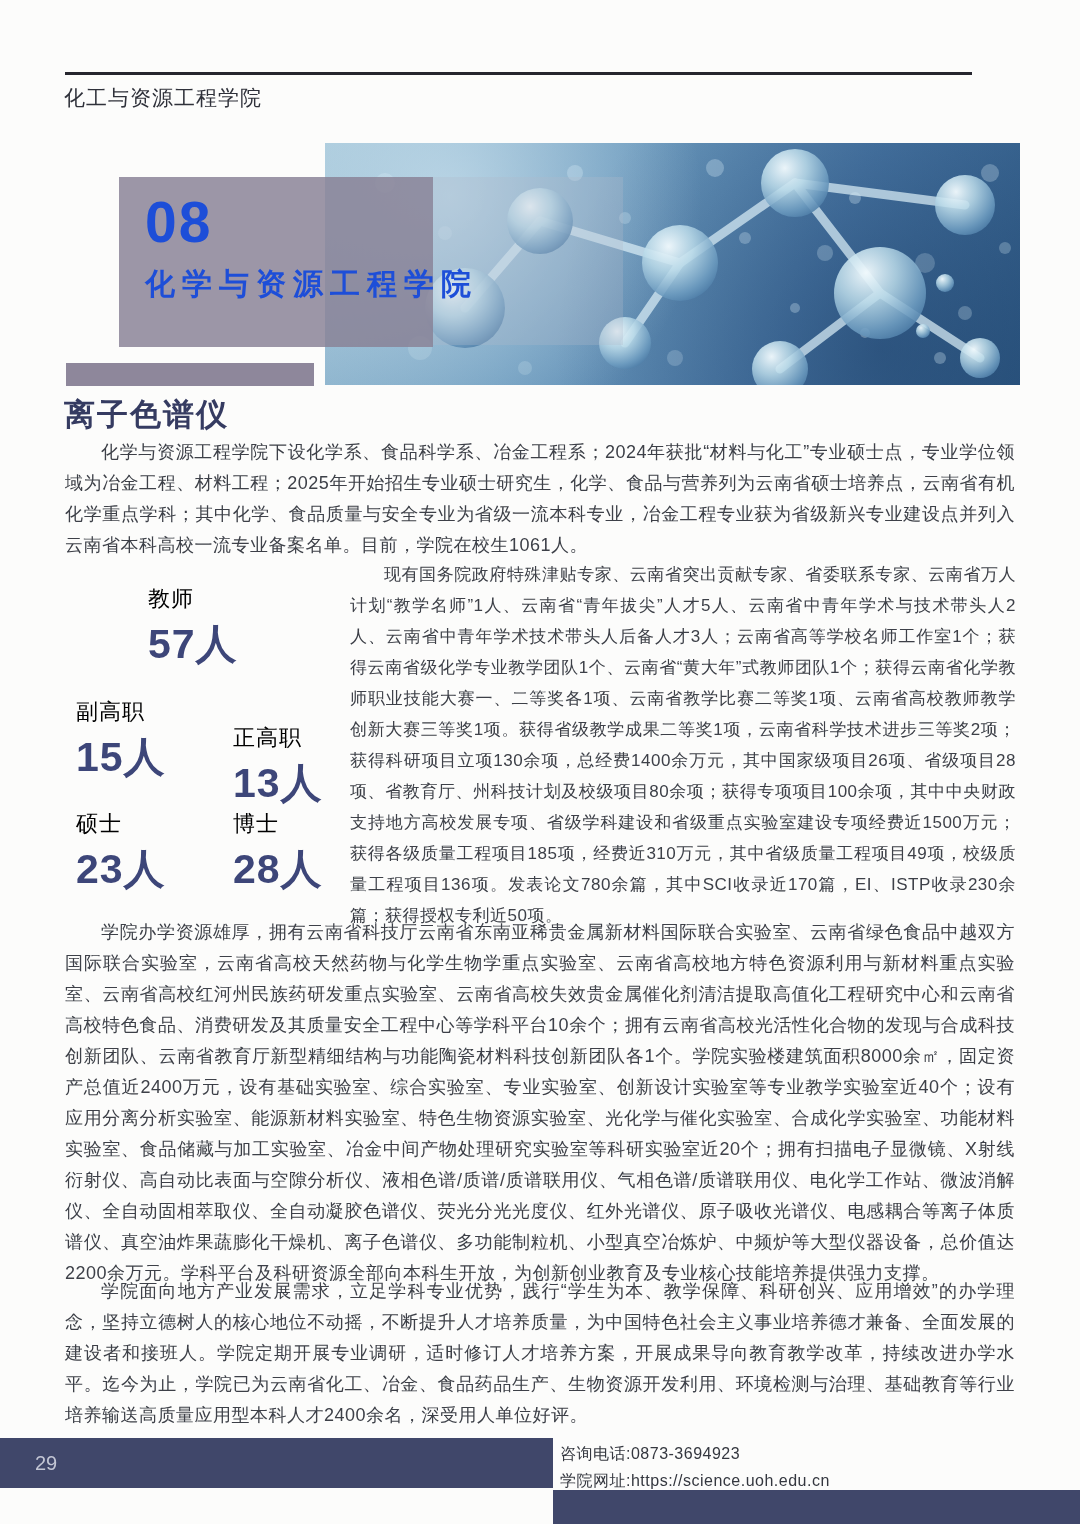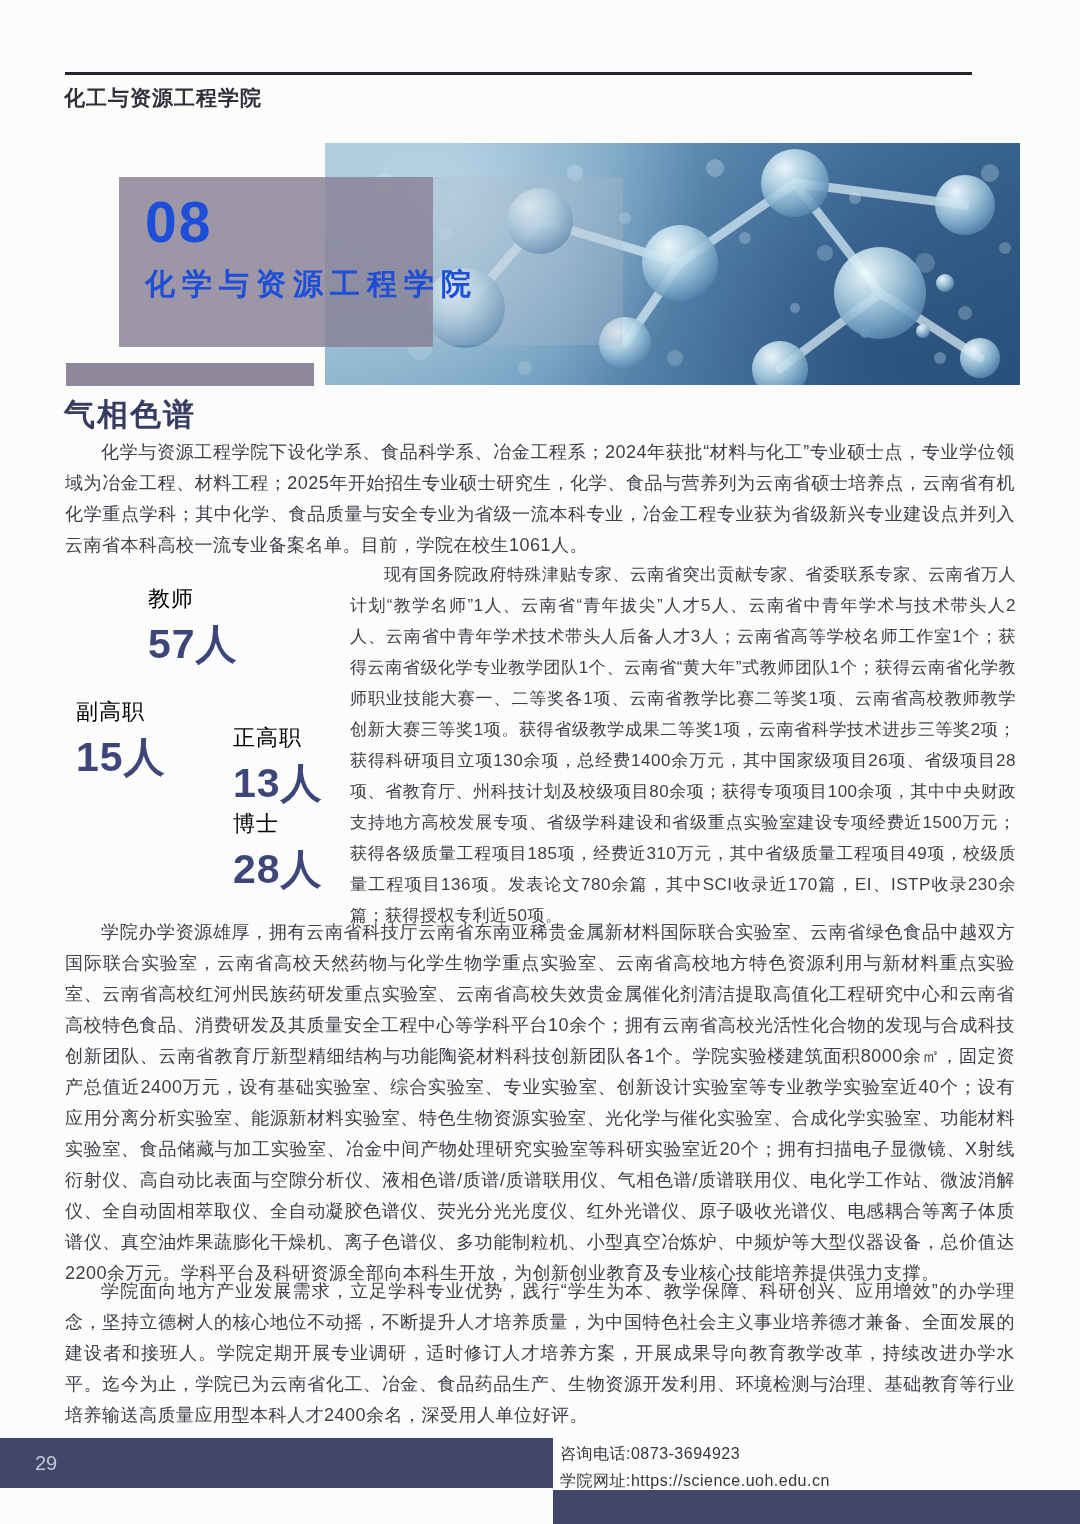--- a/index.html
+++ b/index.html
@@ -7,21 +7,21 @@
     position:relative;
     width:1080px;height:1524px;
     margin:0 auto;
     background:#fcfcfb;
     overflow:hidden;
     font-family:"Liberation Sans", sans-serif;
     -webkit-font-smoothing:antialiased;
   }
   
   .top-rule{position:absolute;left:65px;top:72px;width:907px;height:3px;background:#26262e;}
-  .doc-header{position:absolute;left:64px;top:84px;font-size:21px;font-weight:700;color:#2f313a;letter-spacing:1px;}
+  .doc-header{position:absolute;left:64px;top:84px;font-size:21px;font-weight:400;color:#2f313a;letter-spacing:1px;}
   
   .photo{
     position:absolute;left:325px;top:143px;width:695px;height:242px;
     background:
       radial-gradient(circle at 18% 22%, rgba(225,242,250,0.55), rgba(225,242,250,0) 42%),
       radial-gradient(circle at 80% 85%, rgba(15,45,85,0.38), rgba(15,45,85,0) 55%),
       linear-gradient(115deg,#9fc2d6 0%, #6f9dbf 35%, #4a78a6 68%, #2f5a85 100%);
   }
   .photo svg{position:absolute;left:0;top:0;}
   .purple-box{position:absolute;left:119px;top:177px;width:314px;height:170px;background:rgba(137,130,150,0.84);}
@@ -123,35 +123,39 @@
     </svg>
   </div>
   <div class="purple-box"></div>
   <div class="glass-panel"></div>
   <div class="hero-text">
     <div class="hero-number">08</div>
     <div class="hero-title">化学与资源工程学院</div>
   </div>
   <div class="purple-bar"></div>
 
-  <h2 class="section-title">气相色谱</h2>
+  <h2 class="section-title">离子色谱仪</h2>
 
   <p class="para p1">化学与资源工程学院下设化学系、食品科学系、冶金工程系；2024年获批“材料与化工”专业硕士点，专业学位领域为冶金工程、材料工程；2025年开始招生专业硕士研究生，化学、食品与营养列为云南省硕士培养点，云南省有机化学重点学科；其中化学、食品质量与安全专业为省级一流本科专业，冶金工程专业获为省级新兴专业建设点并列入云南省本科高校一流专业备案名单。目前，学院在校生1061人。</p>
 
   <div class="stat stat-teachers">
     <div class="stat-label">教师</div>
     <div class="stat-value">57人</div>
   </div>
   <div class="stat stat-vice">
     <div class="stat-label">副高职</div>
     <div class="stat-value">15人</div>
   </div>
   <div class="stat stat-senior">
     <div class="stat-label">正高职</div>
     <div class="stat-value">13人</div>
+  </div>
+  <div class="stat stat-master">
+    <div class="stat-label">硕士</div>
+    <div class="stat-value">23人</div>
   </div>
   <div class="stat stat-doctor">
     <div class="stat-label">博士</div>
     <div class="stat-value">28人</div>
   </div>
 
   <p class="para p2">现有国务院政府特殊津贴专家、云南省突出贡献专家、省委联系专家、云南省万人计划“教学名师”1人、云南省“青年拔尖”人才5人、云南省中青年学术与技术带头人2人、云南省中青年学术技术带头人后备人才3人；云南省高等学校名师工作室1个；获得云南省级化学专业教学团队1个、云南省“黄大年”式教师团队1个；获得云南省化学教师职业技能大赛一、二等奖各1项、云南省教学比赛二等奖1项、云南省高校教师教学创新大赛三等奖1项。获得省级教学成果二等奖1项，云南省科学技术进步三等奖2项；获得科研项目立项130余项，总经费1400余万元，其中国家级项目26项、省级项目28项、省教育厅、州科技计划及校级项目80余项；获得专项项目100余项，其中中央财政支持地方高校发展专项、省级学科建设和省级重点实验室建设专项经费近1500万元；获得各级质量工程项目185项，经费近310万元，其中省级质量工程项目49项，校级质量工程项目136项。发表论文780余篇，其中SCI收录近170篇，EI、ISTP收录230余篇；获得授权专利近50项。</p>
   <p class="para p3">学院办学资源雄厚，拥有云南省科技厅云南省东南亚稀贵金属新材料国际联合实验室、云南省绿色食品中越双方国际联合实验室，云南省高校天然药物与化学生物学重点实验室、云南省高校地方特色资源利用与新材料重点实验室、云南省高校红河州民族药研发重点实验室、云南省高校失效贵金属催化剂清洁提取高值化工程研究中心和云南省高校特色食品、消费研发及其质量安全工程中心等学科平台10余个；拥有云南省高校光活性化合物的发现与合成科技创新团队、云南省教育厅新型精细结构与功能陶瓷材料科技创新团队各1个。学院实验楼建筑面积8000余㎡，固定资产总值近2400万元，设有基础实验室、综合实验室、专业实验室、创新设计实验室等专业教学实验室近40个；设有应用分离分析实验室、能源新材料实验室、特色生物资源实验室、光化学与催化实验室、合成化学实验室、功能材料实验室、食品储藏与加工实验室、冶金中间产物处理研究实验室等科研实验室近20个；拥有扫描电子显微镜、X射线衍射仪、高自动比表面与空隙分析仪、液相色谱/质谱/质谱联用仪、气相色谱/质谱联用仪、电化学工作站、微波消解仪、全自动固相萃取仪、全自动凝胶色谱仪、荧光分光光度仪、红外光谱仪、原子吸收光谱仪、电感耦合等离子体质谱仪、真空油炸果蔬膨化干燥机、离子色谱仪、多功能制粒机、小型真空冶炼炉、中频炉等大型仪器设备，总价值达2200余万元。学科平台及科研资源全部向本科生开放，为创新创业教育及专业核心技能培养提供强力支撑。</p>
   <p class="para p4">学院面向地方产业发展需求，立足学科专业优势，践行“学生为本、教学保障、科研创兴、应用增效”的办学理念，坚持立德树人的核心地位不动摇，不断提升人才培养质量，为中国特色社会主义事业培养德才兼备、全面发展的建设者和接班人。学院定期开展专业调研，适时修订人才培养方案，开展成果导向教育教学改革，持续改进办学水平。迄今为止，学院已为云南省化工、冶金、食品药品生产、生物资源开发利用、环境检测与治理、基础教育等行业培养输送高质量应用型本科人才2400余名，深受用人单位好评。</p>
 

